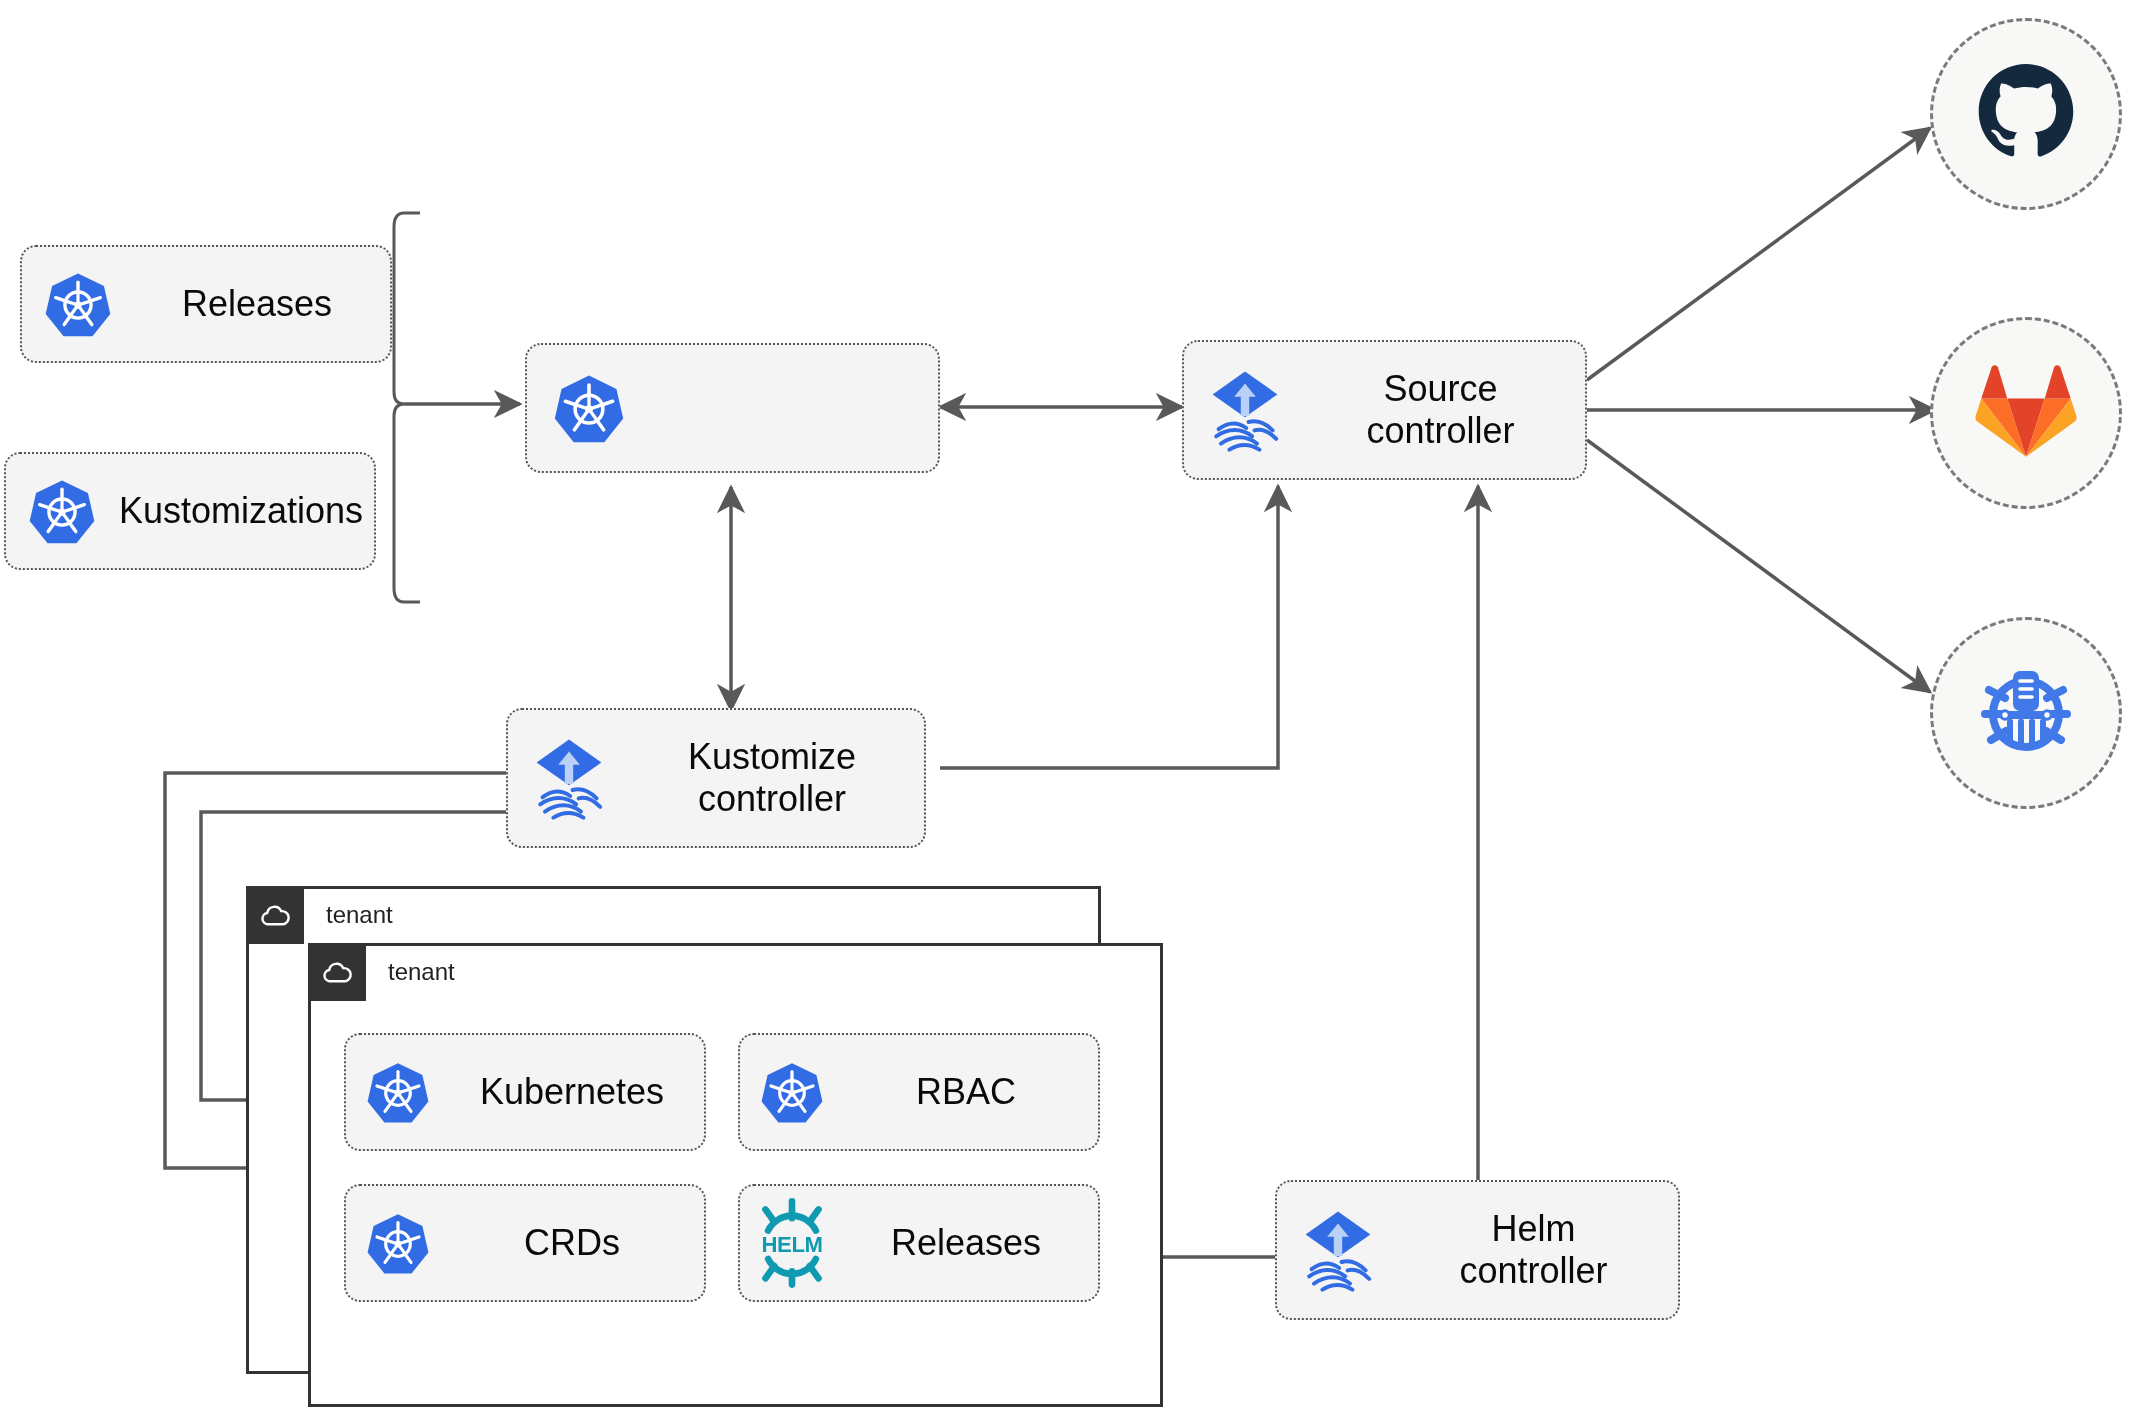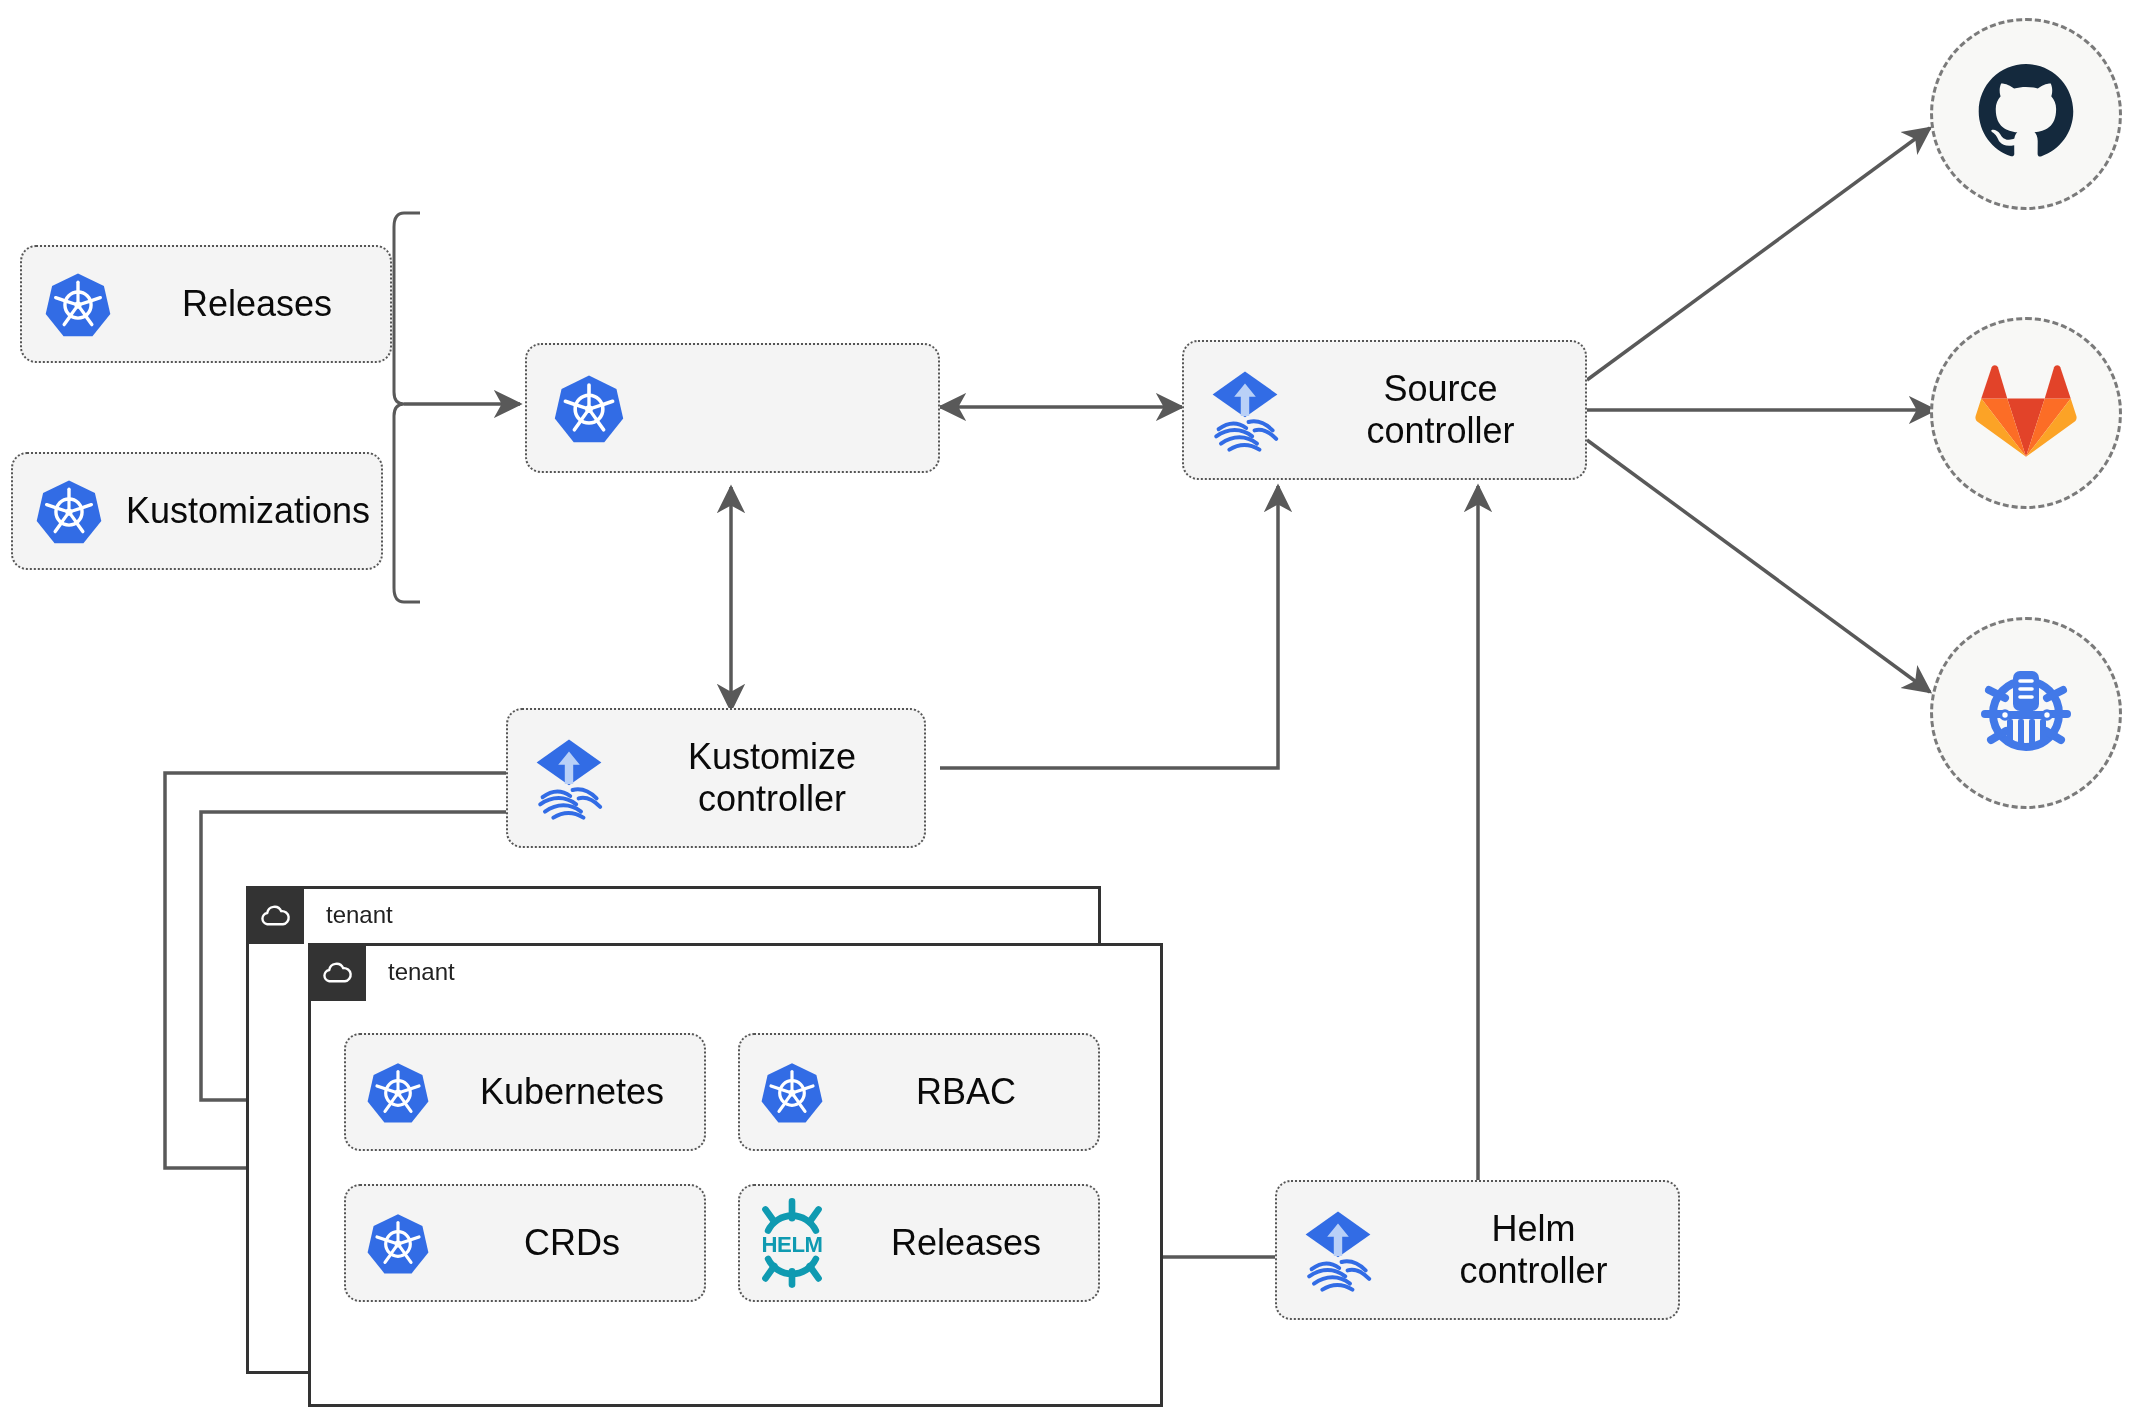--- a/index.html
+++ b/index.html
@@ -185,21 +185,21 @@
           <line x1="32" y1="33" x2="39.1" y2="42.8"></line>
           <line x1="32" y1="33" x2="24.9" y2="42.8"></line>
           <line x1="32" y1="33" x2="20.5" y2="29.3"></line>
         </g>
         <circle cx="32" cy="33" r="3.4" fill="#ffffff"></circle>
       </svg>
     </span>
     <span class="nlabel">Releases</span>
   </div>
 
-  <div class="node" style="left:11px; top:452px; width:372px; height:118px;">
+  <div class="node" style="left:4px; top:452px; width:372px; height:118px;">
     <span class="nicon" style="width:112px;">
       <svg width="68" height="68" viewBox="0 0 64 64">
         <path d="M32 3.2 L56.4 15 L62.4 41.4 L45.6 62.4 L18.4 62.4 L1.6 41.4 L7.6 15 Z" fill="#326ce5"></path>
         <g fill="none" stroke="#ffffff" stroke-width="3.2" stroke-linecap="round">
           <circle cx="32" cy="33" r="12.3"></circle>
           <line x1="32" y1="11.5" x2="32" y2="20.9"></line>
           <line x1="53" y1="26" x2="44" y2="29.1"></line>
           <line x1="45" y1="51.4" x2="39.4" y2="43.6"></line>
           <line x1="19" y1="51.4" x2="24.6" y2="43.6"></line>
           <line x1="11" y1="26" x2="20" y2="29.1"></line>

